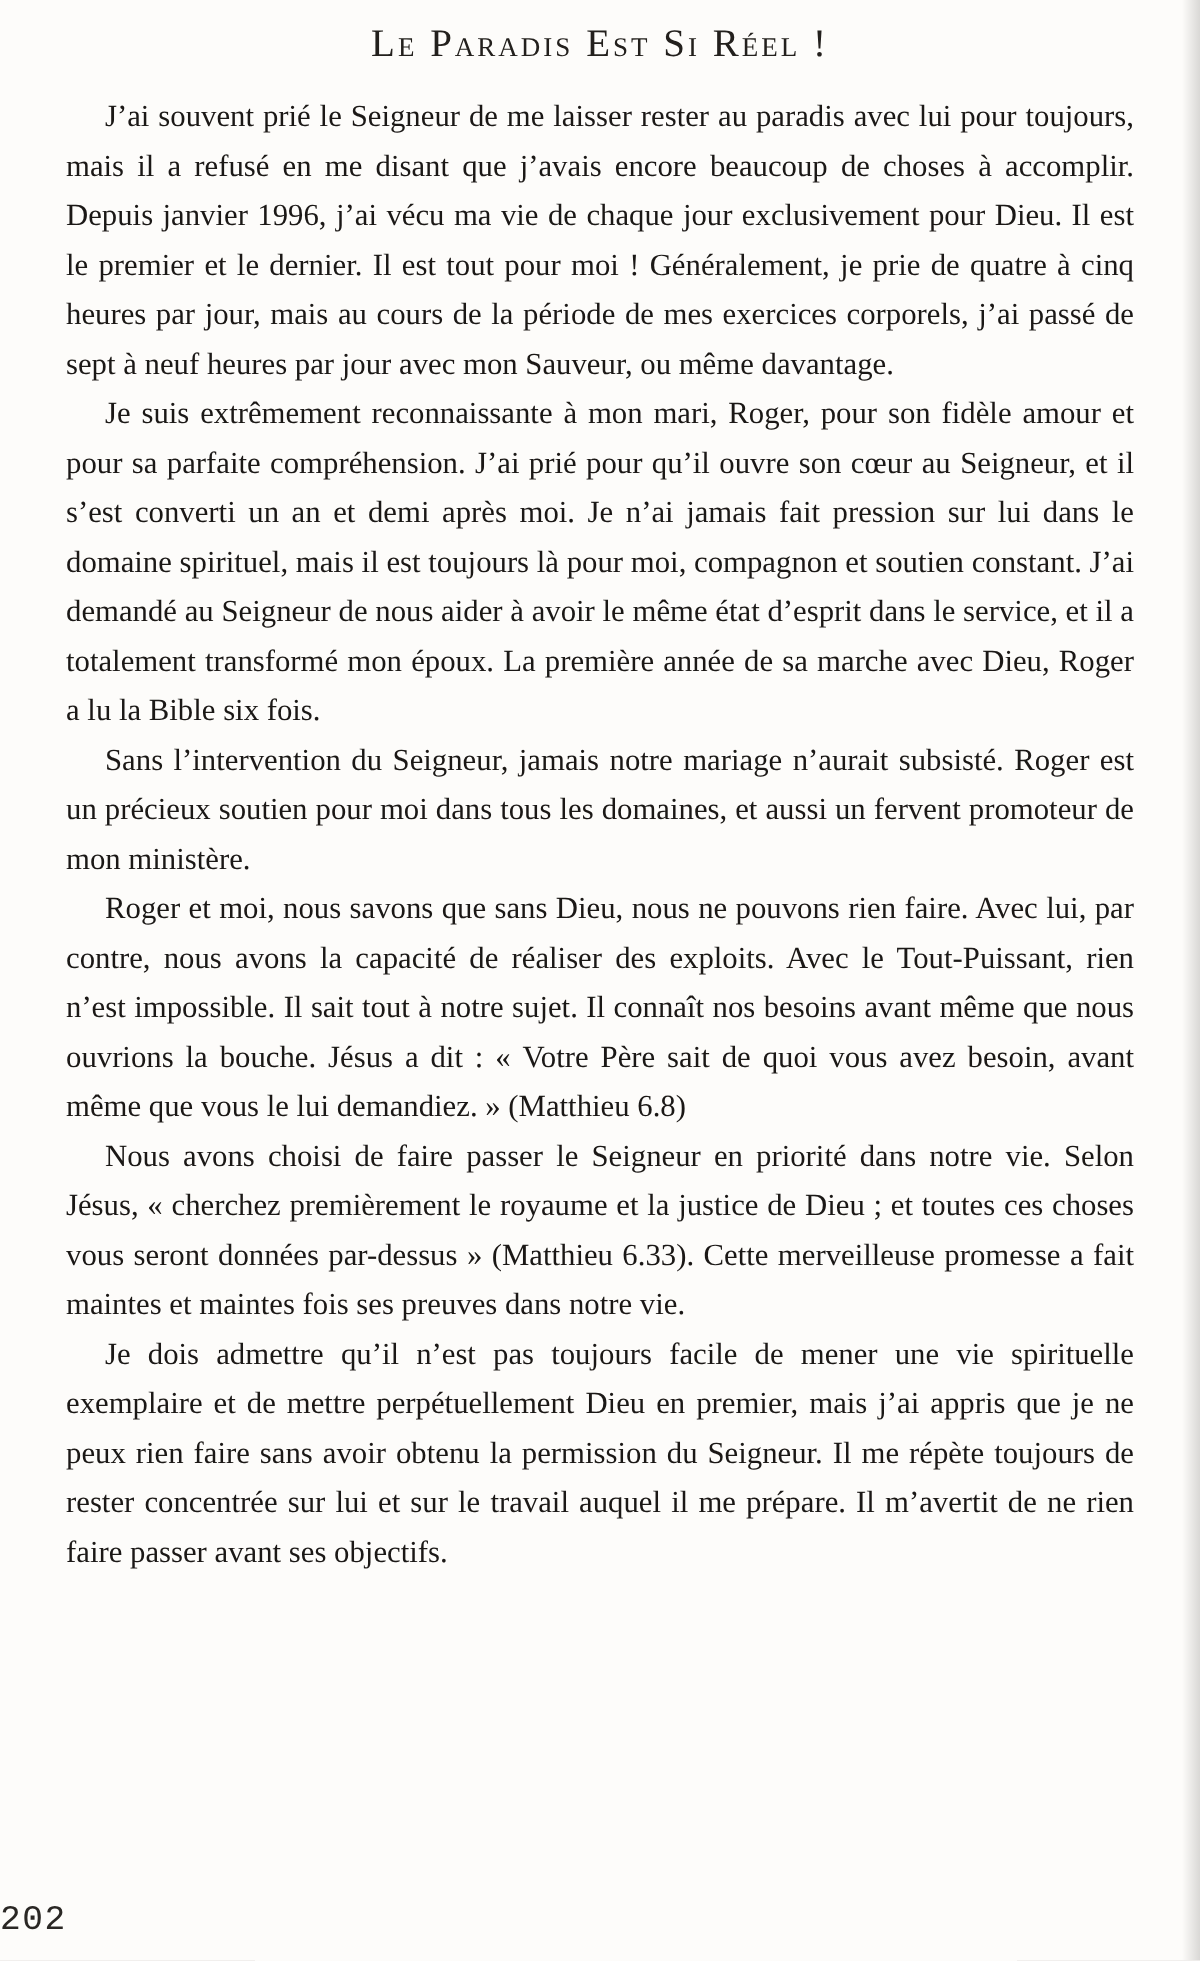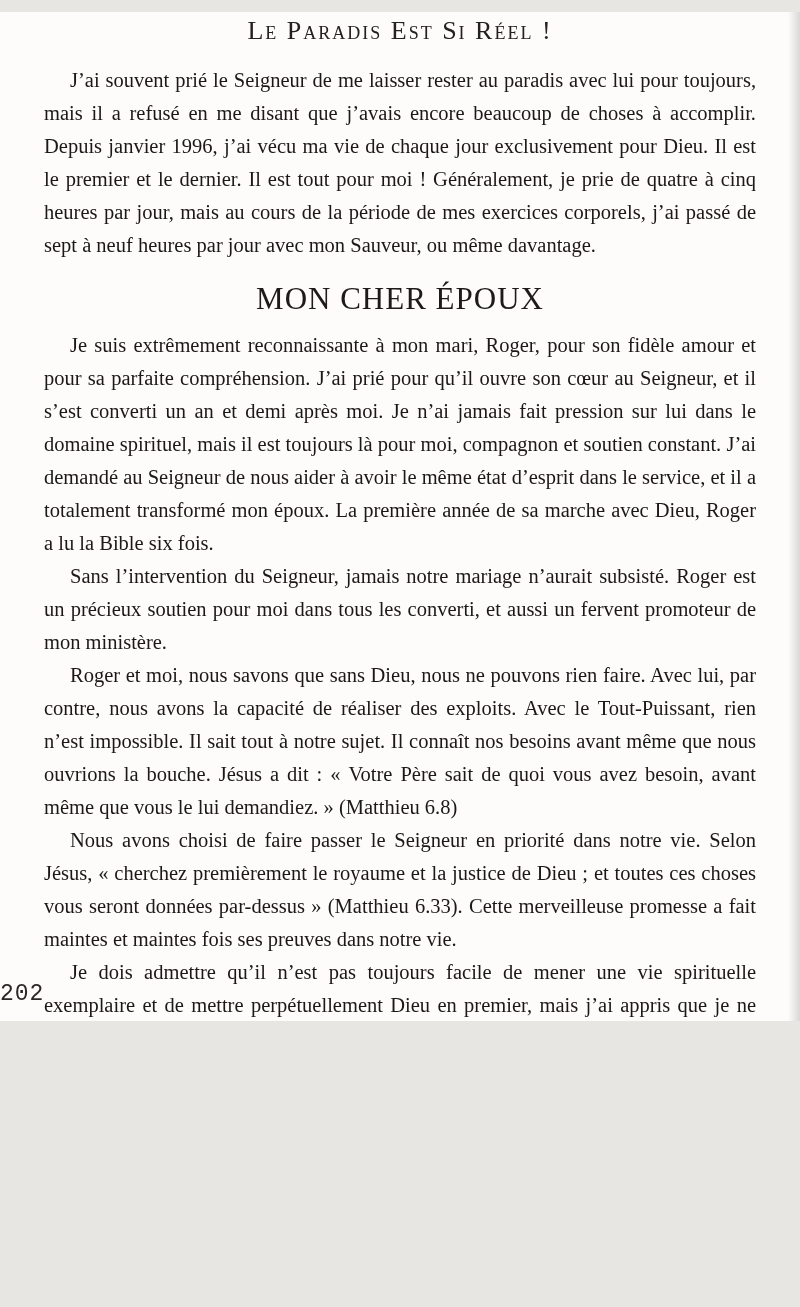--- a/index.html
+++ b/index.html
@@ -3,27 +3,27 @@
 <meta charset="utf-8">
 <style>
   html, body {
     margin: 0;
     padding: 0;
     background: #e8e6e2;
   }
   .page {
     position: relative;
     width: 800px;
-    height: 1009px;
-    margin: 12px auto;
+    height: 1307px;
+    margin: 0 auto;
     background: #fdfcfa;
     color: #1b1816;
     font-family: "Liberation Serif", "DejaVu Serif", serif;
     box-sizing: border-box;
-    padding: 0 44px 0 44px;
+    padding: 10px 44px 0 44px;
     overflow: hidden;
   }
   
   .page::after {
     content: "";
     position: absolute;
     top: 0;
     right: 0;
     bottom: 0;
     width: 12px;
@@ -82,25 +82,24 @@
 
   <header class="running-header">
     <span class="running-title">Le Paradis Est Si Réel&nbsp;!</span>
   </header>
 
   <main class="body-text">
 
 
     <p class="para">J’ai souvent prié le Seigneur de me laisser rester au paradis avec lui pour toujours, mais il a refusé en me disant que j’avais encore beaucoup de choses à accomplir. Depuis janvier 1996, j’ai vécu ma vie de chaque jour exclusivement pour Dieu. Il est le premier et le dernier. Il est tout pour moi&nbsp;! Généralement, je prie de quatre à cinq heures par jour, mais au cours de la période de mes exercices corporels, j’ai passé de sept à neuf heures par jour avec mon Sauveur, ou même davantage.</p>
 
-    <h2 class="section-heading">MON CHER ÉPOUX</h2>
 
     <p class="para">Je suis extrêmement reconnaissante à mon mari, Roger, pour son fidèle amour et pour sa parfaite compréhension. J’ai prié pour qu’il ouvre son cœur au Seigneur, et il s’est converti un an et demi après moi. Je n’ai jamais fait pression sur lui dans le domaine spirituel, mais il est toujours là pour moi, compagnon et soutien constant. J’ai demandé au Seigneur de nous aider à avoir le même état d’esprit dans le service, et il a totalement transformé mon époux. La première année de sa marche avec Dieu, Roger a lu la Bible six fois.</p>
 
-    <p class="para">Sans l’intervention du Seigneur, jamais notre mariage n’aurait subsisté. Roger est un précieux soutien pour moi dans tous les converti, et aussi un fervent promoteur de mon ministère.</p>
+    <p class="para">Sans l’intervention du Seigneur, jamais notre mariage n’aurait subsisté. Roger est un précieux soutien pour moi dans tous les domaines, et aussi un fervent promoteur de mon ministère.</p>
 
     <p class="para">Roger et moi, nous savons que sans Dieu, nous ne pouvons rien faire. Avec lui, par contre, nous avons la capacité de réaliser des exploits. Avec le Tout-Puissant, rien n’est impossible. Il sait tout à notre sujet. Il connaît nos besoins avant même que nous ouvrions la bouche. Jésus a dit&nbsp;: «&nbsp;Votre Père sait de quoi vous avez besoin, avant même que vous le lui demandiez.&nbsp;» (Matthieu 6.8)</p>
 
     <p class="para">Nous avons choisi de faire passer le Seigneur en priorité dans notre vie. Selon Jésus, «&nbsp;cherchez premièrement le royaume et la justice de Dieu&nbsp;; et toutes ces choses vous seront données par-dessus&nbsp;» (Matthieu 6.33). Cette merveilleuse promesse a fait maintes et maintes fois ses preuves dans notre vie.</p>
 
     <p class="para">Je dois admettre qu’il n’est pas toujours facile de mener une vie spirituelle exemplaire et de mettre perpétuellement Dieu en premier, mais j’ai appris que je ne peux rien faire sans avoir obtenu la permission du Seigneur. Il me répète toujours de rester concentrée sur lui et sur le travail auquel il me prépare. Il m’avertit de ne rien faire passer avant ses objectifs.</p>
 
   </main>
 
   <footer class="page-footer">

